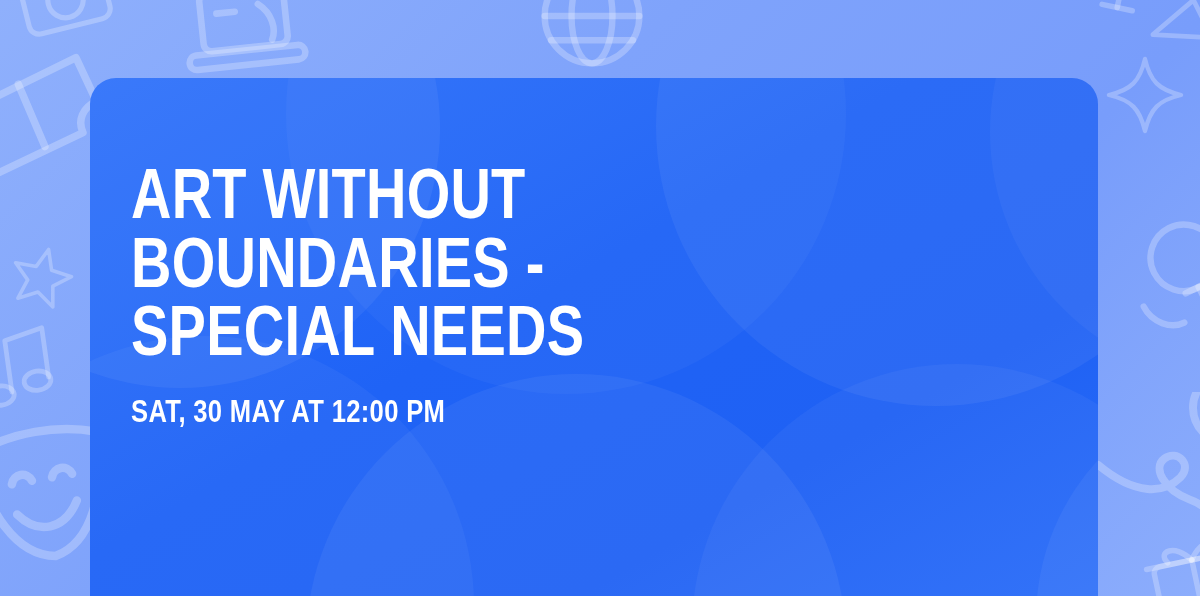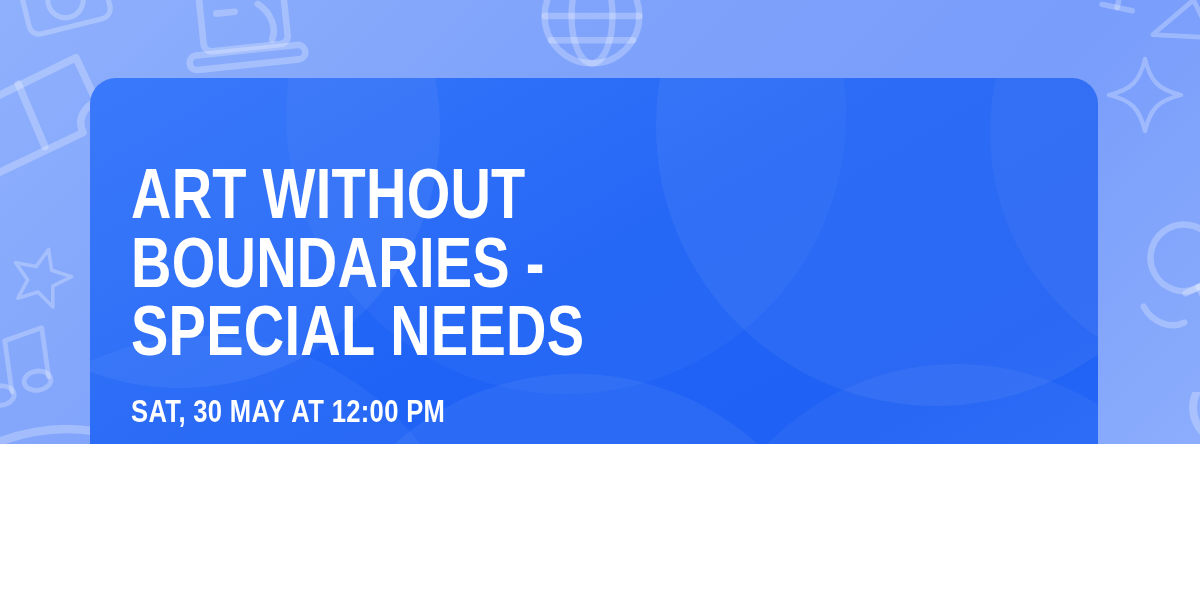--- a/index.html
+++ b/index.html
@@ -10,21 +10,21 @@
     width: 1200px;
     height: 600px;
     overflow: hidden;
     font-family: "Liberation Sans", sans-serif;
   }
 
   
   .stage {
     position: relative;
     width: 1200px;
-    height: 444px;
+    height: 596px;
     overflow: hidden;
     background: linear-gradient(135deg, #8fb0fc 0%, #7fa3fb 38%, #789dfb 68%, #8cadfc 100%);
   }
 
   
   .bg-pattern {
     position: absolute;
     inset: 0;
     pointer-events: none;
   }

